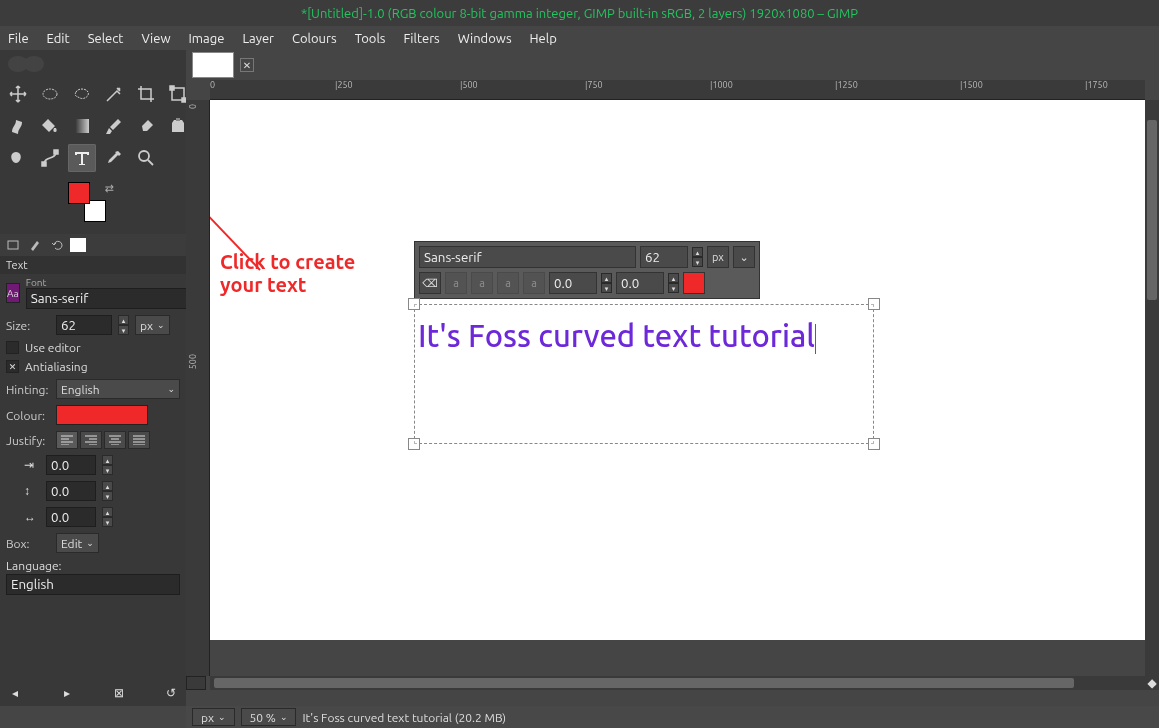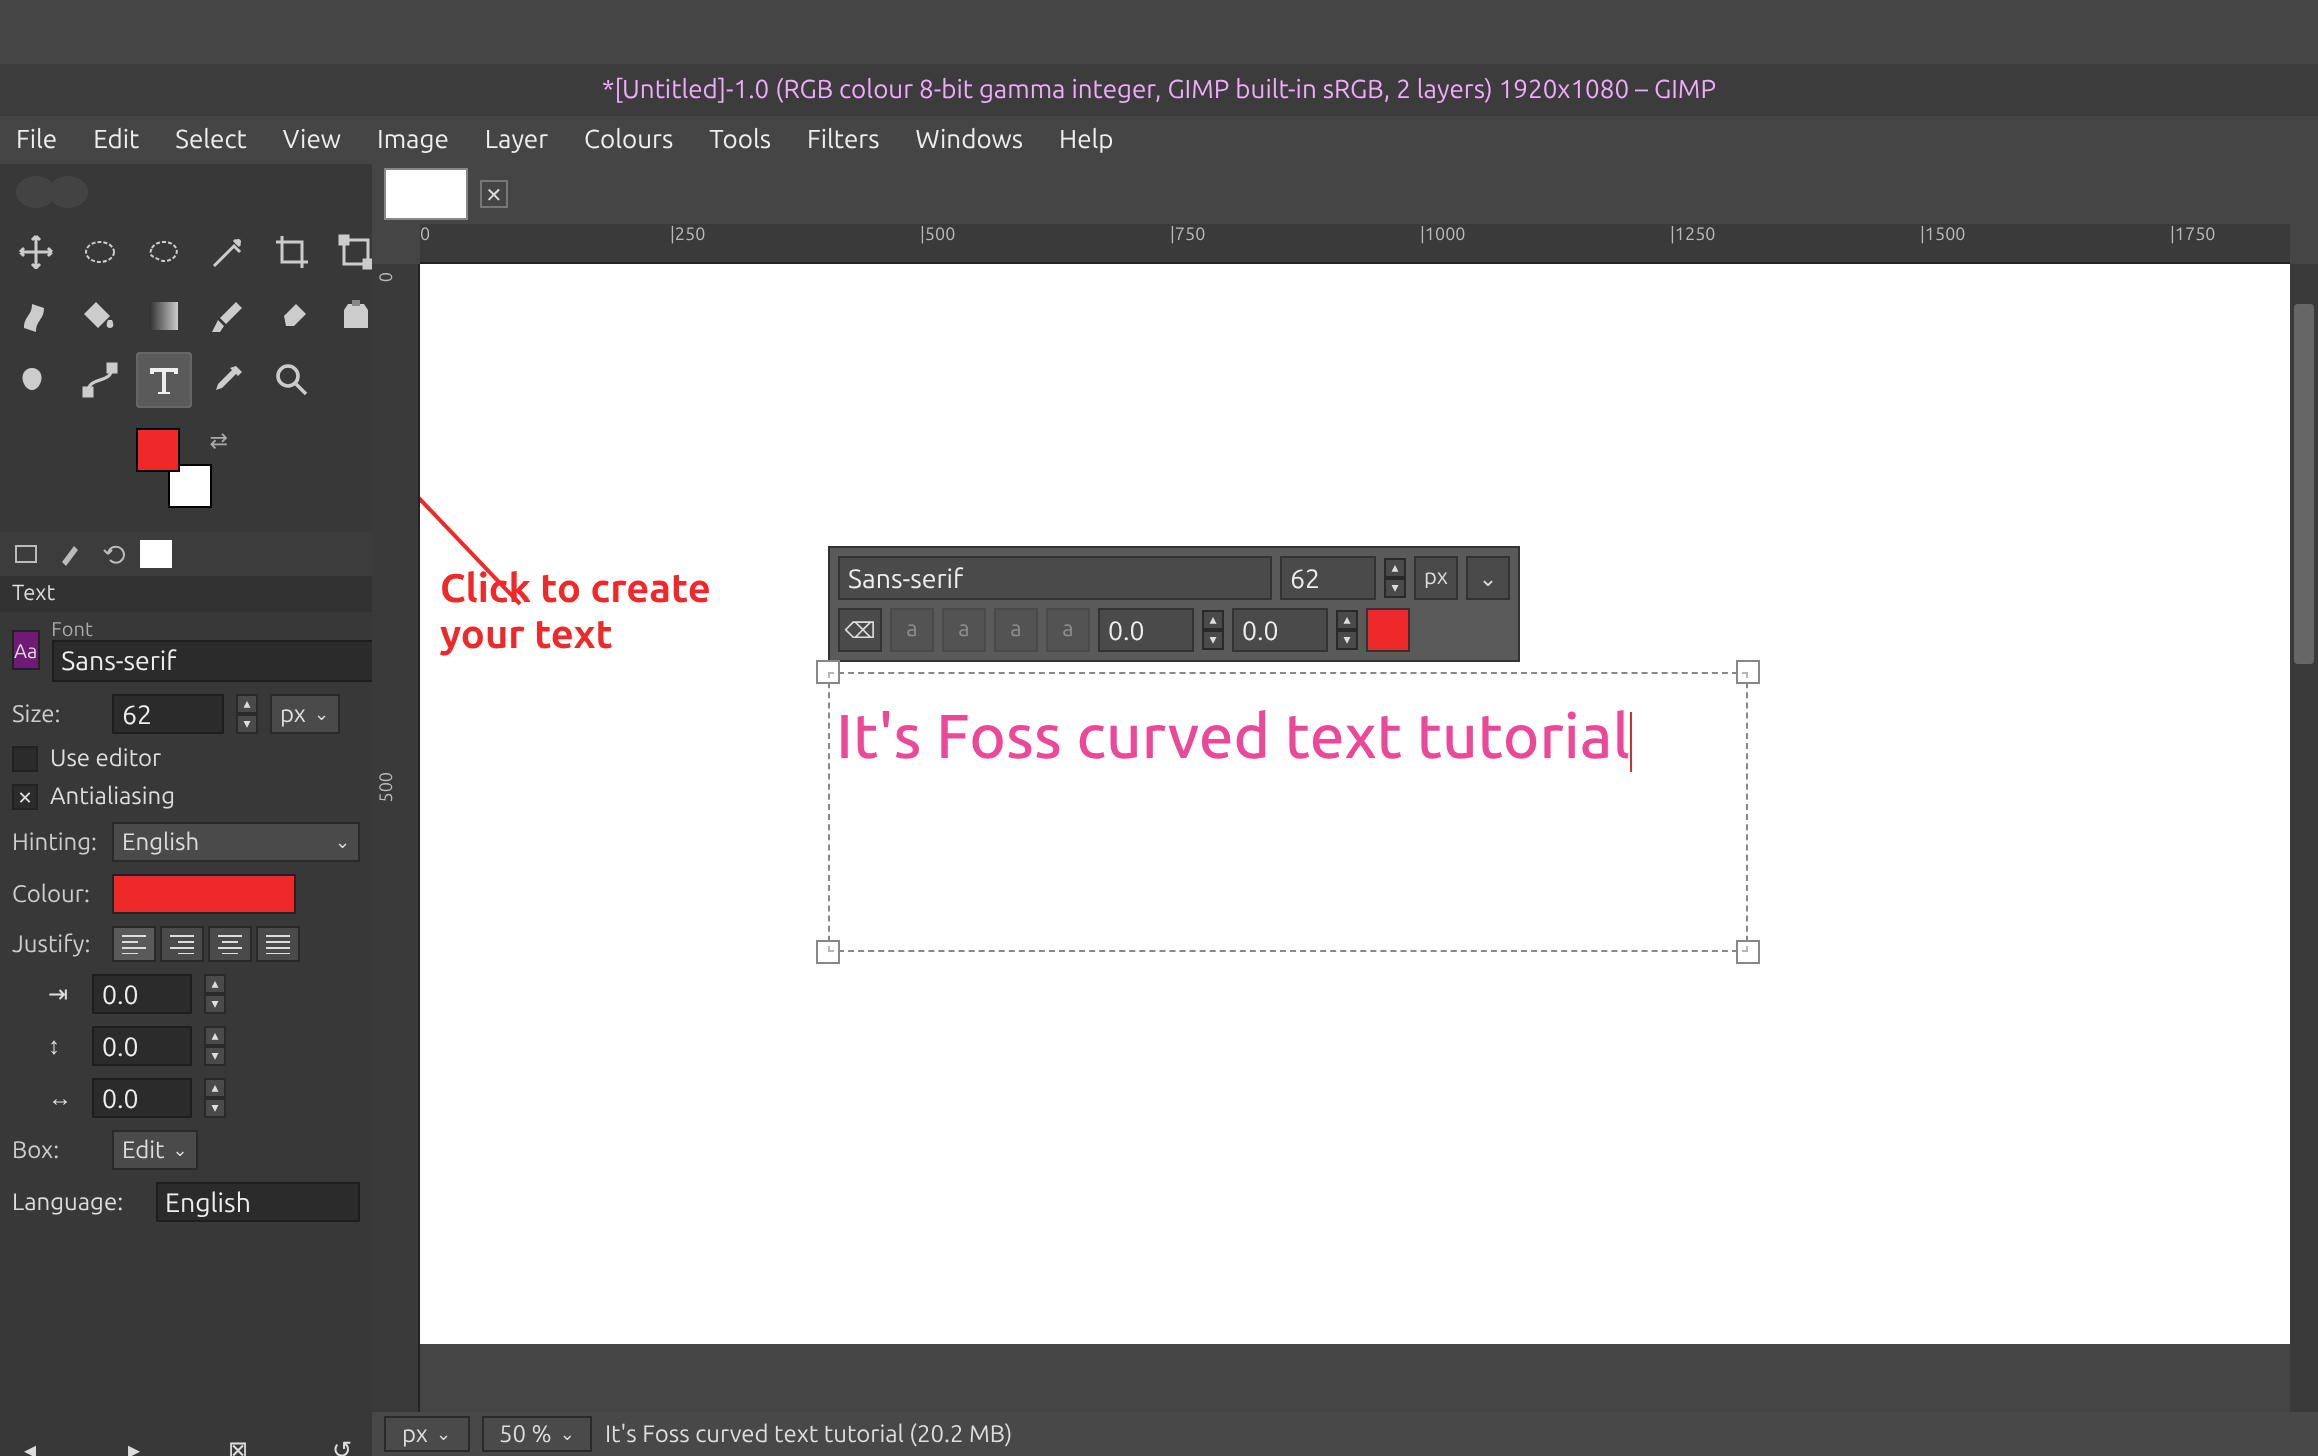--- a/index.html
+++ b/index.html
@@ -1,17 +1,17 @@
 <!DOCTYPE html>
 <html><head>
 <meta charset="utf-8">
 <style>
 * { margin: 0; padding: 0; box-sizing: border-box; font-family: "Ubuntu", "Cantarell", sans-serif; }
 body { background: #454545; color: #ddd; font-size: 12px; width: 1159px; height: 728px; overflow: hidden; position: relative; }
-.titlebar { background: #3c3c3c; height: 26px; display: flex; align-items: center; justify-content: center; color: #f0abfc; font-size: 13px; margin-top: 32px; }
+.titlebar { background: #3c3c3c; height: 26px; display: flex; align-items: center; justify-content: center; color: #22c55e; font-size: 13px; }
 .menubar { background: #454545; height: 24px; display: flex; align-items: center; gap: 18px; padding: 0 8px; color: #eee; font-size: 13px; }
 .menubar span { cursor: pointer; }
 .main { display: flex; height: calc(100% - 26px - 24px - 22px); }
 .left-panel { width: 186px; background: #383838; display: flex; flex-direction: column; }
 .canvas-area { flex: 1; background: #454545; position: relative; }
 .statusbar { height: 22px; background: #484848; display: flex; align-items: center; padding: 0 6px; gap: 6px; position: absolute; bottom: 0; left: 186px; right: 0; }
 
 
 .wilber { height: 28px; display: flex; align-items: center; padding-left: 6px; }
 .wilber svg { opacity: .25; }
@@ -62,21 +62,21 @@
 .scroll-h .thumb { position: absolute; top: 2px; bottom: 2px; left: 4px; width: 860px; background: #666; border-radius: 2px; }
 .qmask { position: absolute; left: 0; bottom: 16px; width: 20px; height: 14px; background: #3a3a3a; border: 1px solid #222; }
 .nav-sq { position: absolute; right: 0; bottom: 16px; width: 14px; height: 14px; background: #3a3a3a; display: flex; align-items: center; justify-content: center; }
 
 
 .txtbox { position: absolute; left: 204px; top: 204px; width: 460px; height: 140px; }
 .tb-border { position: absolute; inset: 0; border: 1px dashed #888; }
 .handle { position: absolute; width: 12px; height: 12px; border: 1px solid #888; background: rgba(255,255,255,.4); }
 .handle.tl { left: -6px; top: -6px; } .handle.tr { right: -6px; top: -6px; }
 .handle.bl { left: -6px; bottom: -6px; } .handle.br { right: -6px; bottom: -6px; }
-.tb-text { position: absolute; left: 4px; top: 14px; font-size: 31px; font-family: sans-serif; color: #ec4899; font-weight: 500; }
+.tb-text { position: absolute; left: 4px; top: 14px; font-size: 31px; font-family: sans-serif; color: #6d28d9; font-weight: 500; }
 .caret { display: inline-block; width: 1px; height: 30px; background: #d03030; vertical-align: middle; }
 
 
 .txt-toolbar { position: absolute; left: 204px; top: 141px; width: 346px; background: #5a5a5a; padding: 4px; display: flex; flex-direction: column; gap: 4px; border: 1px solid #333; }
 .tt-row { display: flex; gap: 4px; align-items: center; }
 .tt-inp { background: #4a4a4a; border: 1px solid #333; color: #eee; height: 22px; padding: 0 4px; flex: 1; }
 .tt-num { width: 48px; flex: none; }
 .tt-btn { width: 22px; height: 22px; background: #4a4a4a; border: 1px solid #333; display: flex; align-items: center; justify-content: center; cursor: pointer; font-size: 11px; }
 .tt-col { width: 22px; height: 22px; background: #ef2929; border: 1px solid #333; cursor: pointer; }
 
@@ -336,21 +336,21 @@
     </div>
 
     <div class="opt-row">
       <span class="opt-label">Box:</span>
       <div class="dd">
           <span>Edit</span>
           <span class="chev">⌄</span>
         </div>
     </div>
 
-    <div class="opt-row" style="flex-direction:row;align-items:center;gap:16px">
+    <div class="opt-row" style="flex-direction:column;align-items:flex-start;gap:2px">
       <span>Language:</span>
       <input class="txtinput" style="width: 100%;" value="English">
     </div>
 
     <div class="panel-bottom">
       <span class="pb-icon">◂</span>
       <span class="pb-icon">▸</span>
       <span class="pb-icon">⊠</span>
       <span class="pb-icon">↺</span>
     </div>

